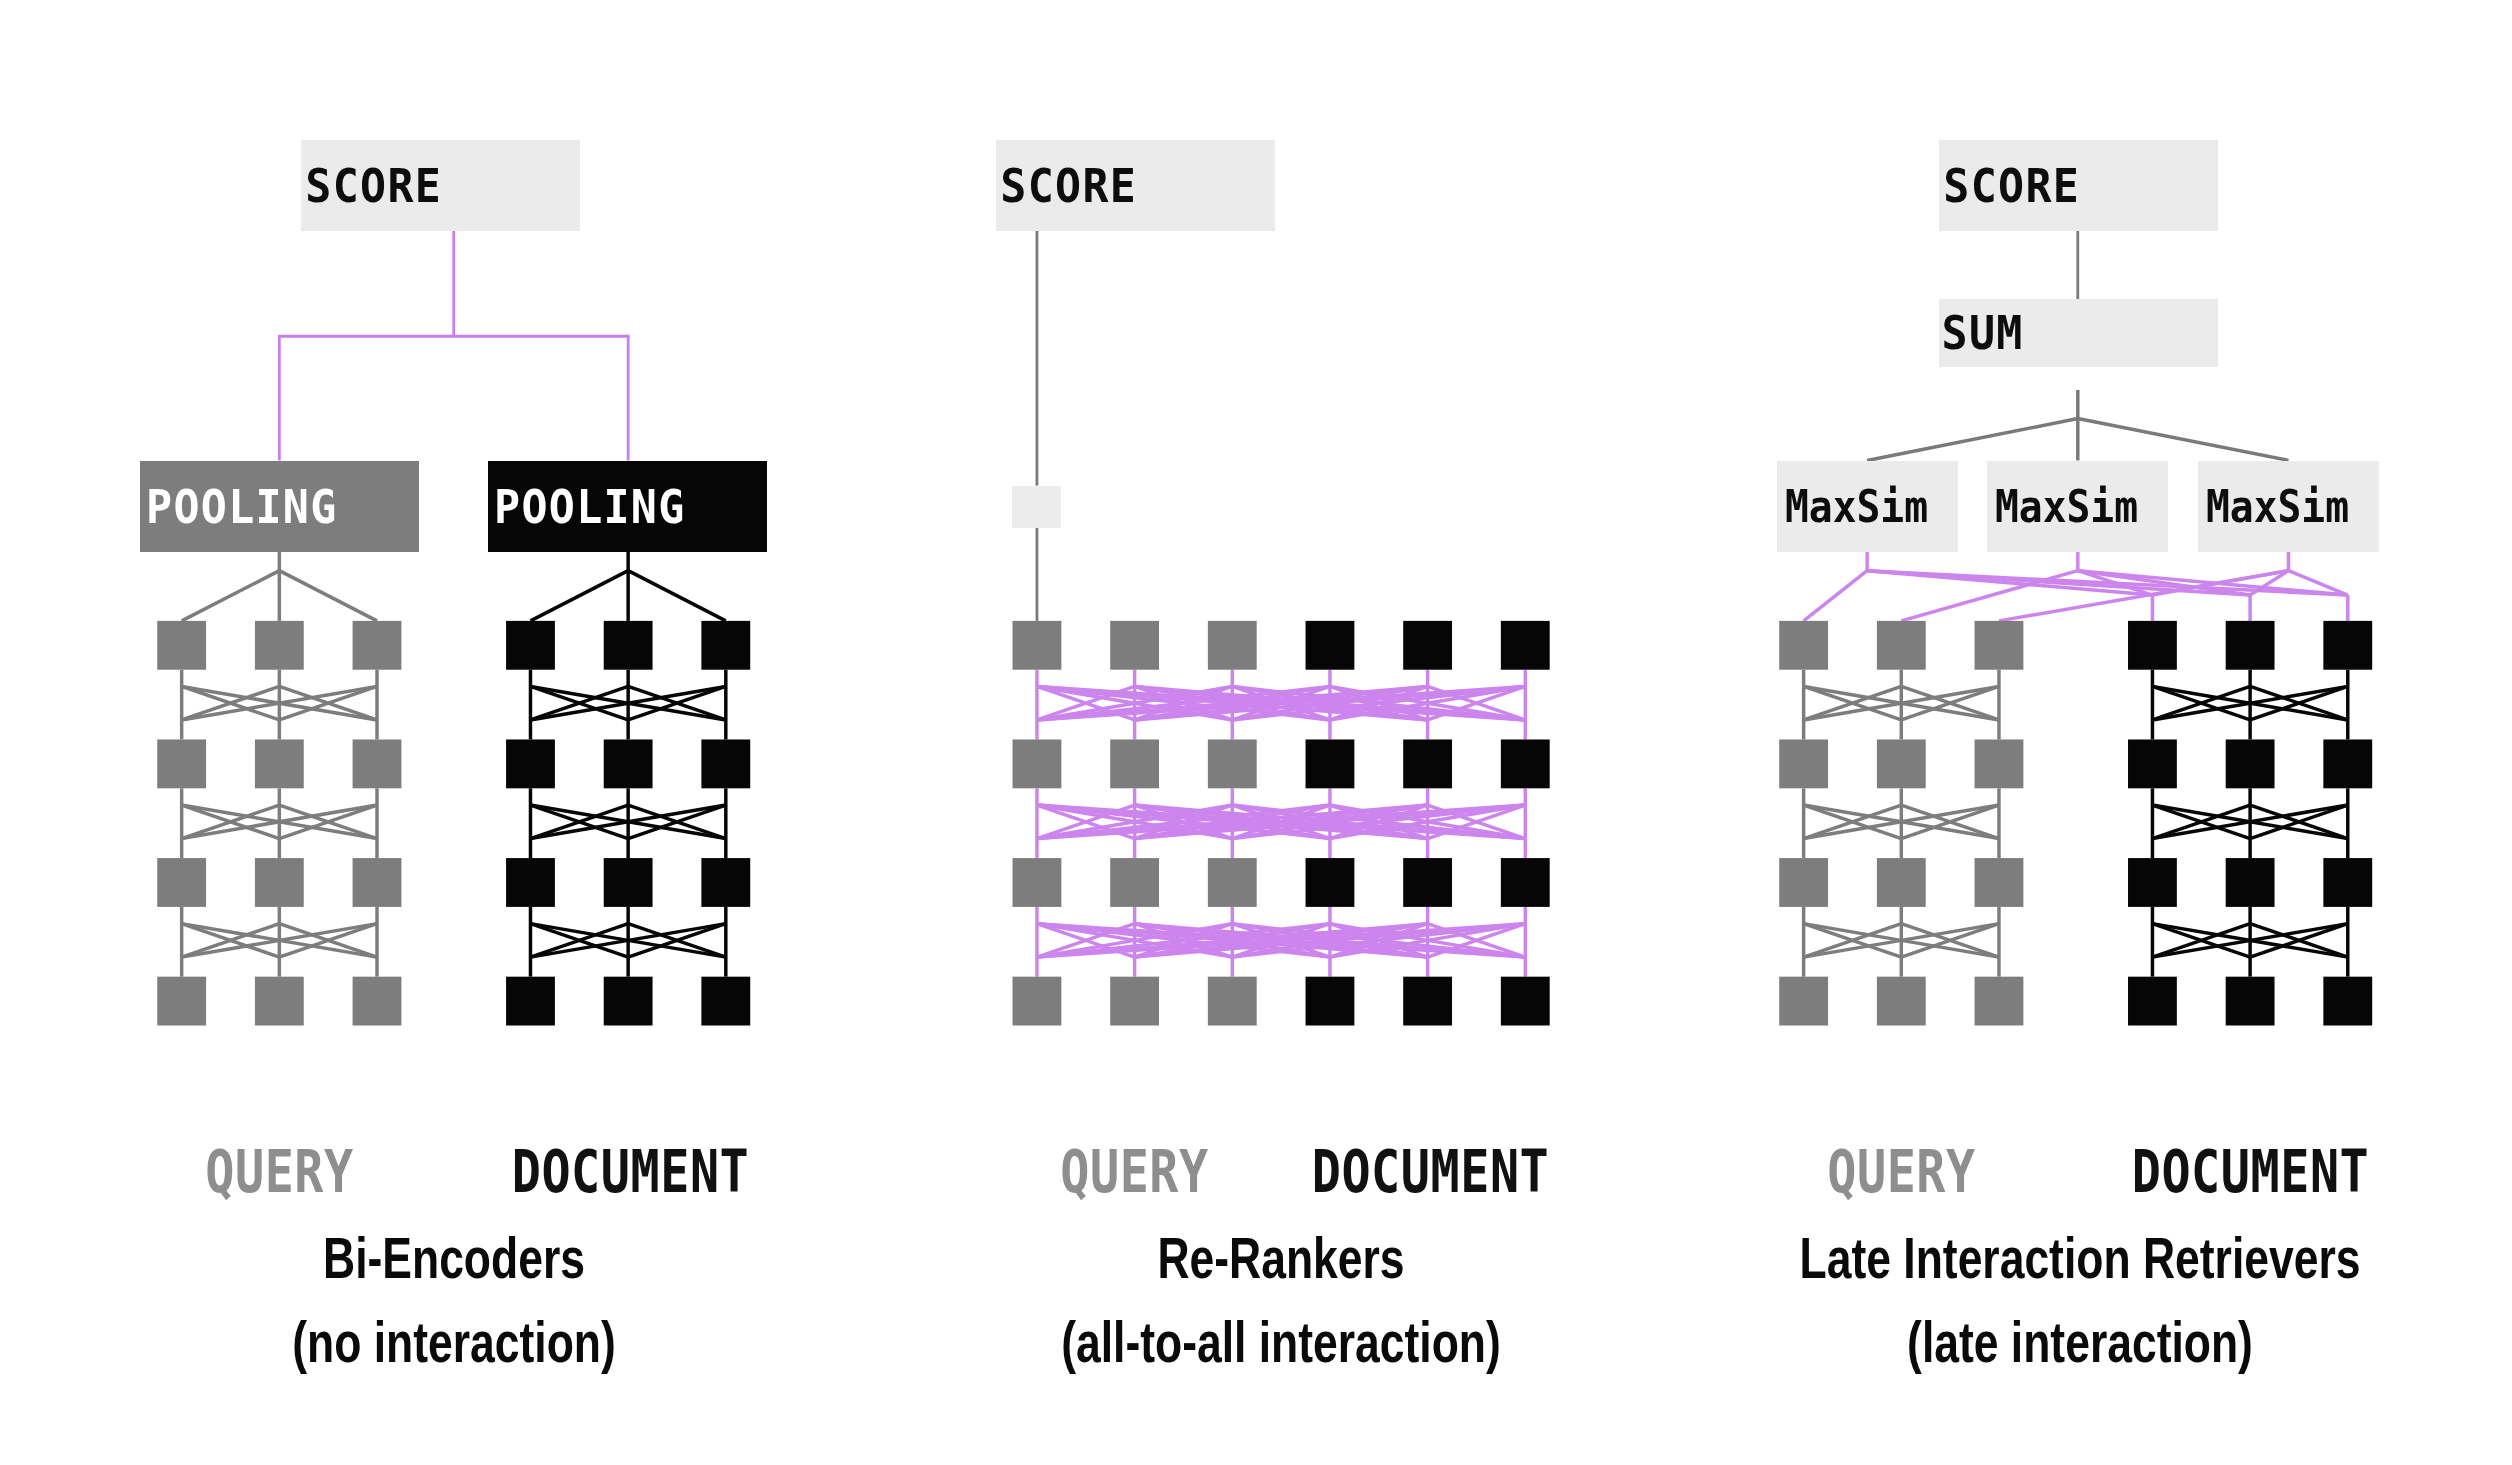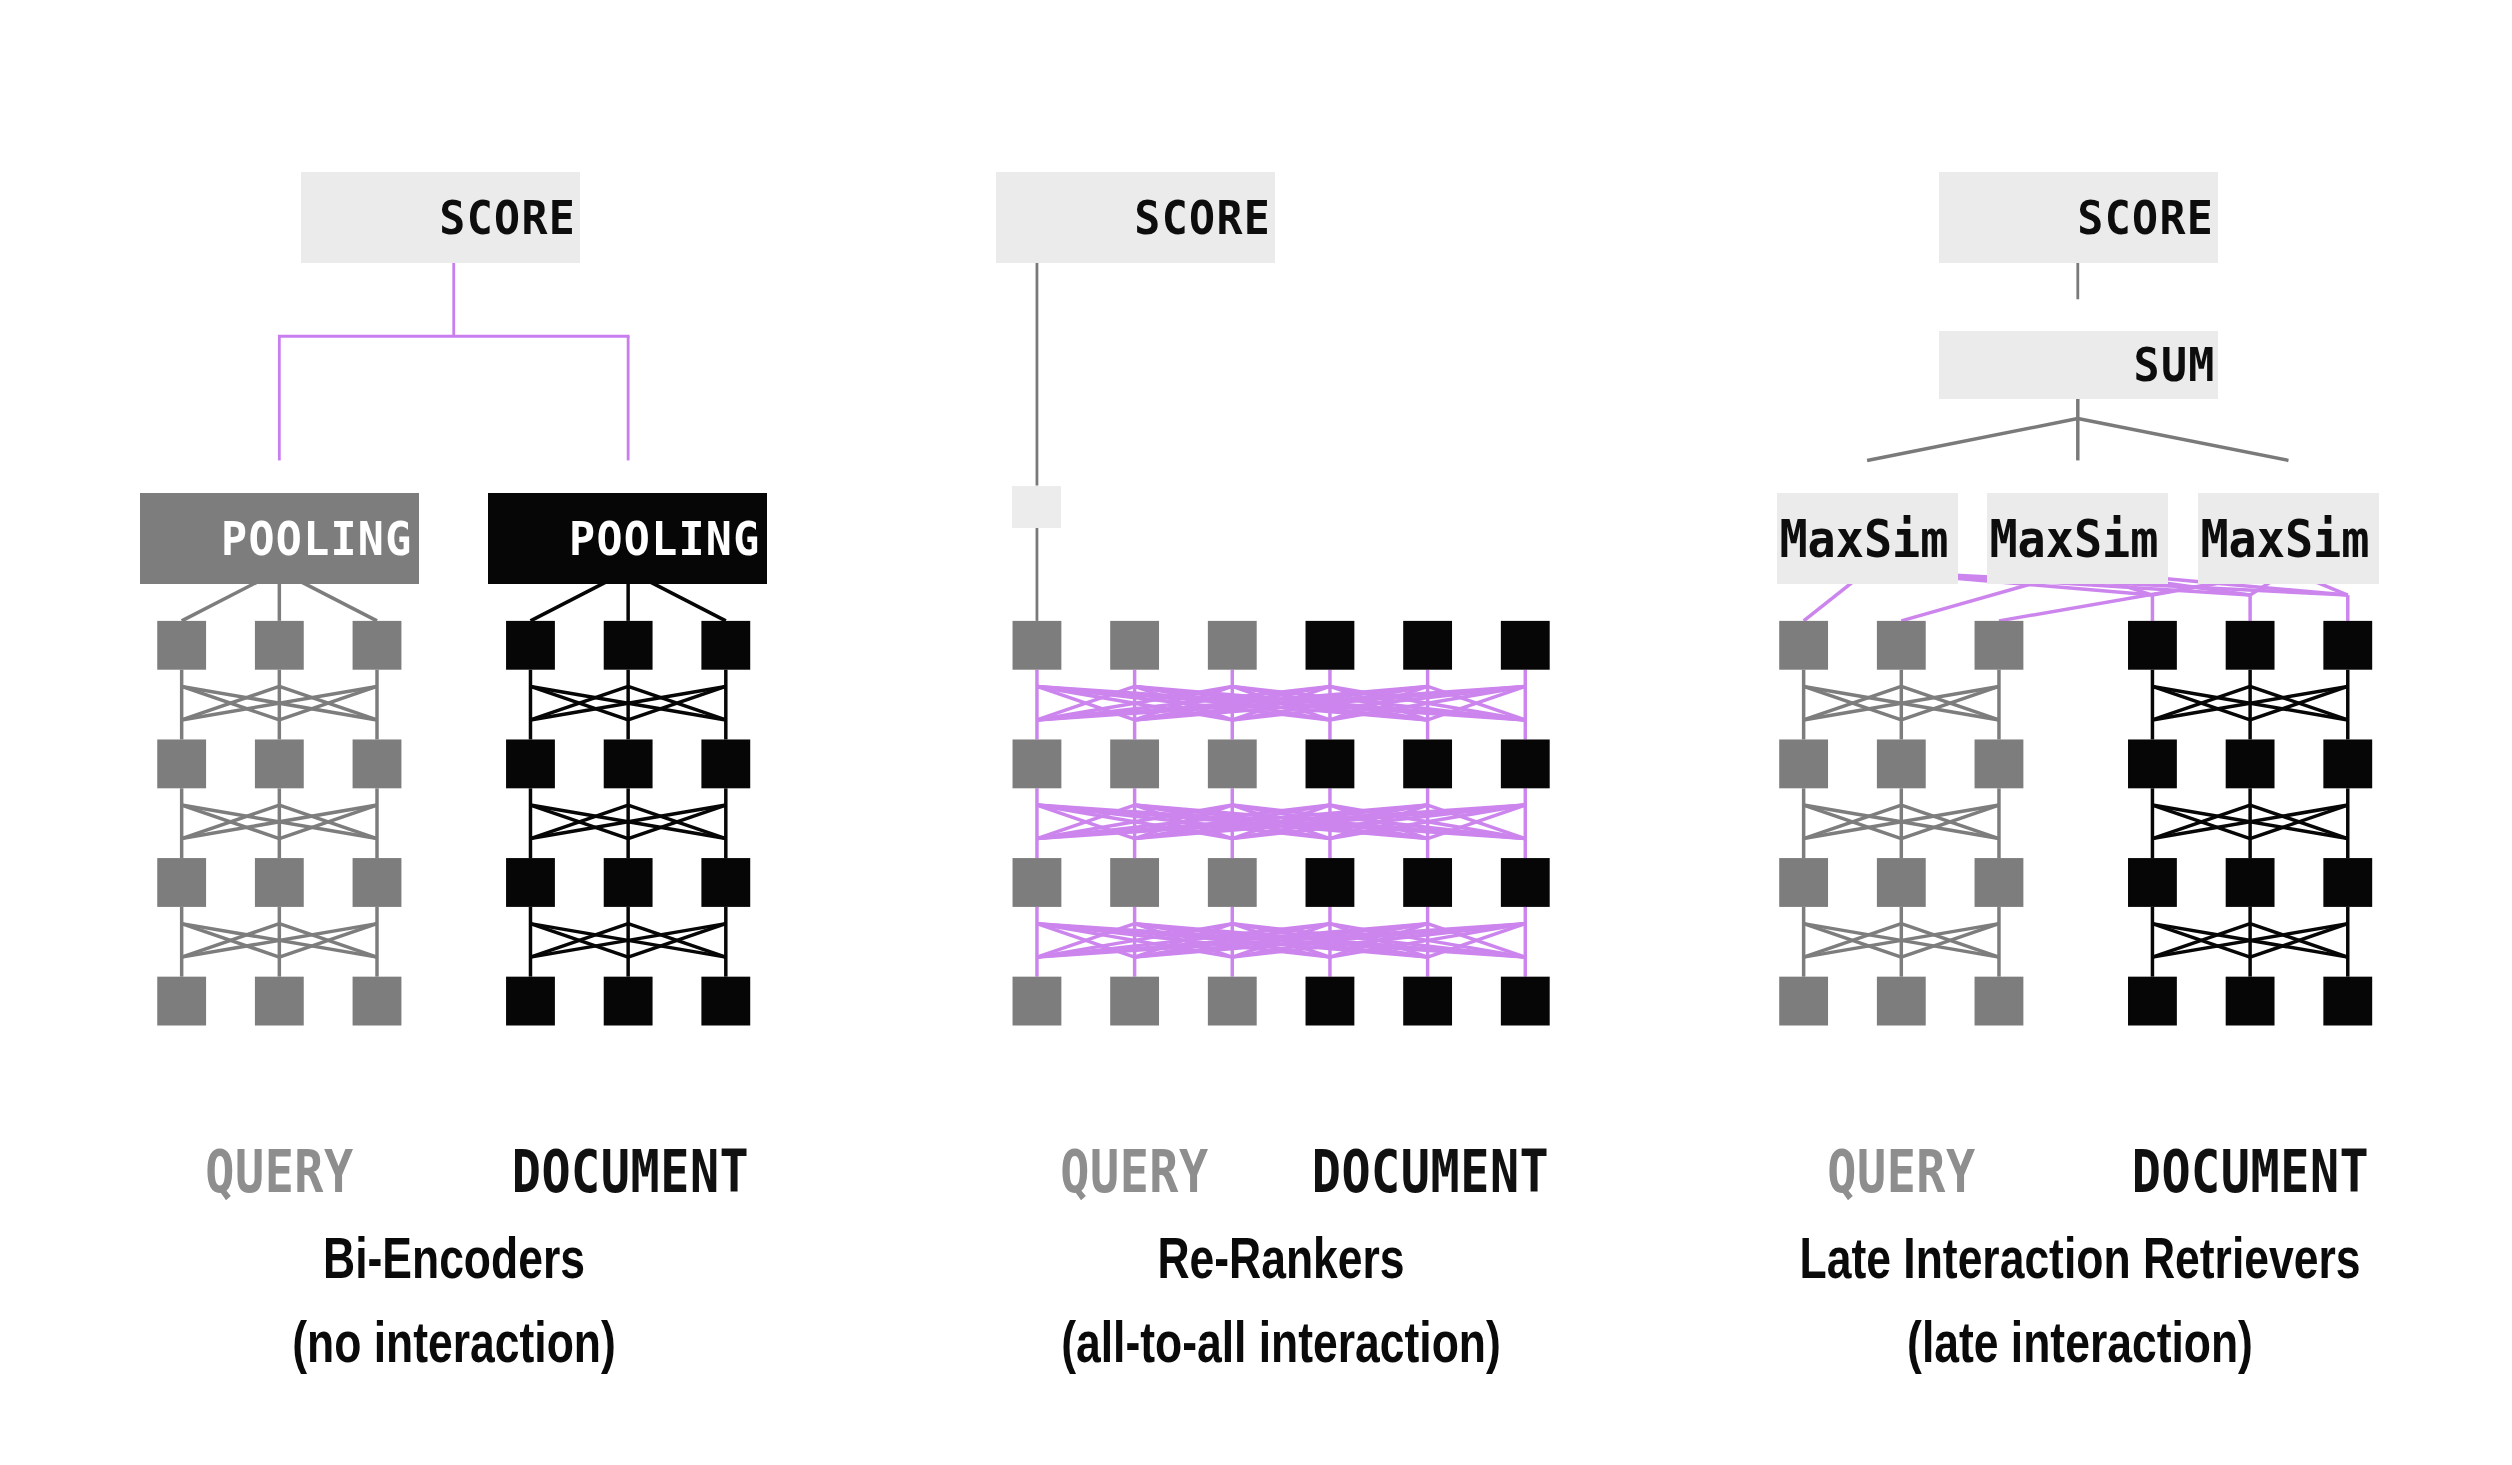--- a/index.html
+++ b/index.html
@@ -2,30 +2,29 @@
 <html style="font-size:11px"><head>
 <meta charset="utf-8">
 <style>
   html,body{margin:0;padding:0;}
   body{
     width:2512px;height:1465px;position:relative;overflow:hidden;
     background:#ffffff;font-family:"DejaVu Sans Mono",monospace;
   }
   #wires{position:absolute;left:0;top:0;}
   .box{
-    position:absolute;display:flex;align-items:center;justify-content:flex-end;
+    position:absolute;display:flex;align-items:center;justify-content:flex-start;
     background:#ebebeb;color:#0d0d0d;
     font-family:"DejaVu Sans Mono",monospace;font-weight:bold;font-size:46px;
     letter-spacing:1.4px;
-    margin-top:32px;
   }
   .box .cond{display:inline-block;transform:scaleX(0.94);transform-origin:center;}
   .box.dark-gray{background:#7d7d7d;color:#ffffff;}
   .box.black{background:#060606;color:#ffffff;}
-  .box.maxsim{font-size:52px;letter-spacing:0;}
+  .box.maxsim{font-size:44px;letter-spacing:0;}
   .box.maxsim .cond{transform:scaleX(0.90);}
   .smallbox{position:absolute;background:#ececec;}
   .tower-label{
     position:absolute;width:419px;text-align:center;
     font-family:"DejaVu Sans Mono",monospace;font-weight:bold;font-size:59px;
     color:#111111;transform:scaleX(0.82);transform-origin:center;
     letter-spacing:0.7px;white-space:nowrap;
   }
   .tower-label.query{color:#8e8e8e;}
   .caption{

